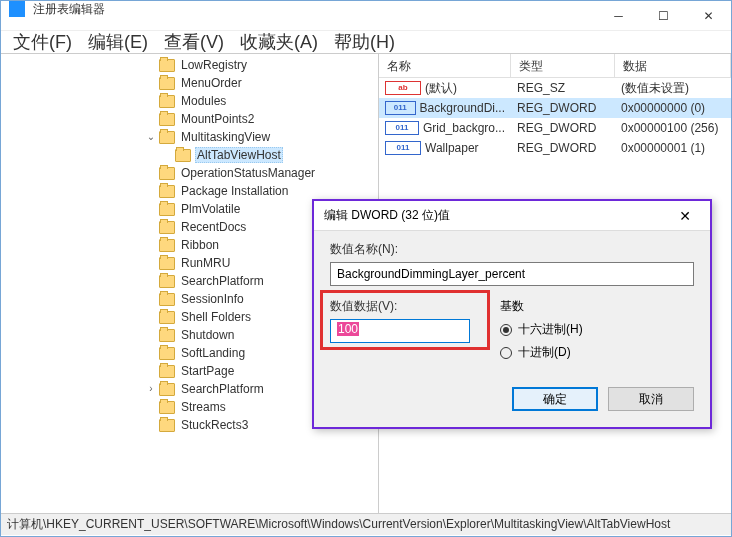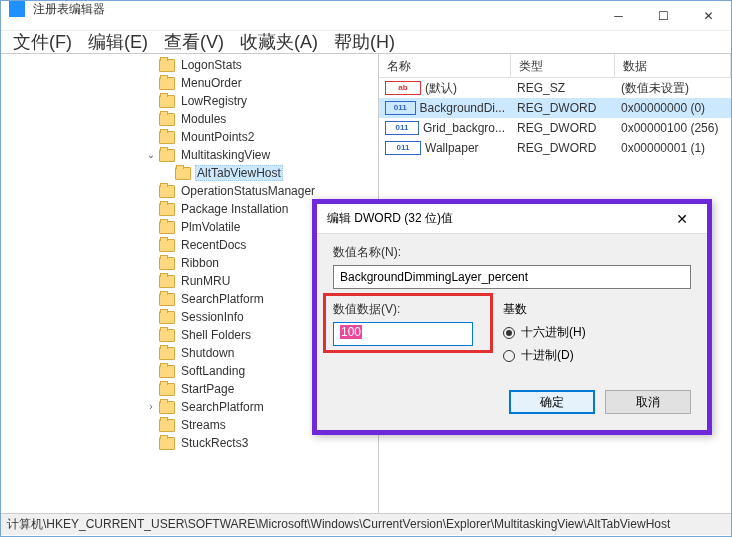--- a/index.html
+++ b/index.html
@@ -37,21 +37,21 @@
 .list-body .row.selected { background: #cce8ff; }
 .list-body .cell { padding: 2px 6px; font-size: 12px; color: #333; overflow: hidden; text-overflow: ellipsis; white-space: nowrap; display: flex; align-items: center; }
 .reg-icon { width: 36px; height: 14px; margin-right: 4px; display: inline-block; border: 1px solid #888; font-size: 8px; line-height: 12px; text-align: center; font-weight: bold; }
 .reg-icon.sz { color: #d33; border-color: #d33; }
 .reg-icon.dw { color: #36c; border-color: #36c; }
 
 
 .statusbar { height: 22px; border-top: 1px solid #ccc; padding: 2px 6px; font-size: 12px; color: #333; background: #f0f0f0; display: flex; align-items: center; }
 
 
-.dialog { position: absolute; left: 311px; top: 198px; width: 400px; background: #f0f0f0; border: 5px solid #6d28d9; box-shadow: 2px 2px 8px rgba(0,0,0,0.25); }
+.dialog { position: absolute; left: 311px; top: 198px; width: 400px; background: #f0f0f0; border: 2px solid #6d28d9; box-shadow: 2px 2px 8px rgba(0,0,0,0.25); }
 .dialog .dlg-title { height: 30px; background: #fff; display: flex; align-items: center; padding: 0 10px; border-bottom: 1px solid #ddd; }
 .dialog .dlg-title .t { flex: 1; font-size: 12px; }
 .dialog .dlg-title .x { width: 30px; text-align: center; font-size: 14px; }
 .dialog .dlg-body { padding: 10px 16px 16px; }
 .dialog .field-label { font-size: 12px; color: #333; margin-bottom: 4px; }
 .dialog .text-input { width: 100%; height: 24px; border: 1px solid #7a7a7a; background: #fff; padding: 2px 6px; font-size: 12px; }
 .dialog .text-input.readonly { background: #fff; }
 .dialog .row2 { display: flex; gap: 30px; margin-top: 12px; }
 .dialog .value-col { position: relative; }
 .dialog .value-input { width: 140px; height: 24px; border: 1px solid #0078d7; background: #fff; padding: 2px 6px; font-size: 12px; color: #fff; }
@@ -88,33 +88,27 @@
   <div class="menu-item">帮助(H)</div>
 </div>
 
 <div class="main">
   <div class="tree-panel">
     <div class="tree" id="tree">
         <div class="tree-row">
           <span class="indent" style="width: 144px;"></span>
           <span class="expander"></span>
           <span class="folder-icon"></span>
-          <span class="label">LogonStats</span>
+          <span class="label">LowRegistry</span>
         </div>
         <div class="tree-row">
           <span class="indent" style="width: 144px;"></span>
           <span class="expander"></span>
           <span class="folder-icon"></span>
           <span class="label">MenuOrder</span>
-        </div>
-        <div class="tree-row">
-          <span class="indent" style="width: 144px;"></span>
-          <span class="expander"></span>
-          <span class="folder-icon"></span>
-          <span class="label">LowRegistry</span>
         </div>
         <div class="tree-row">
           <span class="indent" style="width: 144px;"></span>
           <span class="expander"></span>
           <span class="folder-icon"></span>
           <span class="label">Modules</span>
         </div>
         <div class="tree-row">
           <span class="indent" style="width: 144px;"></span>
           <span class="expander"></span>

